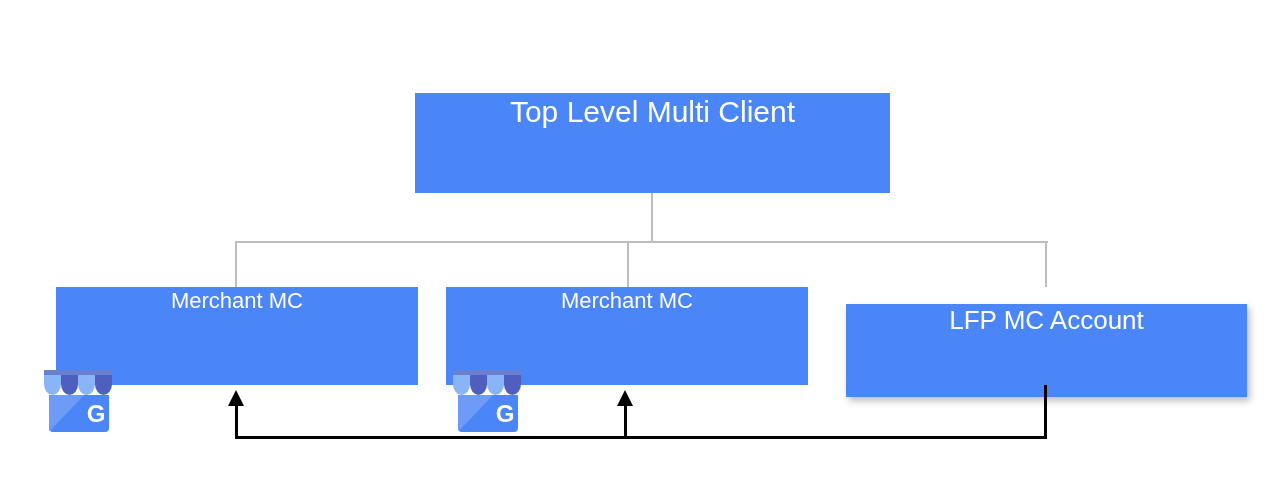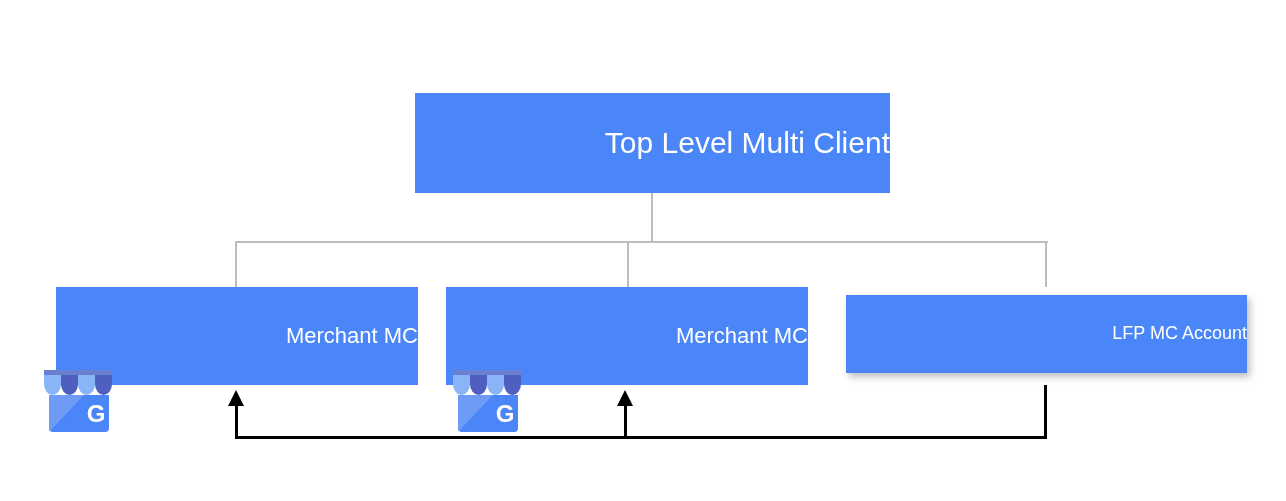--- a/index.html
+++ b/index.html
@@ -19,22 +19,22 @@
     background: #ffffff;
     overflow: hidden;
   }
 
   
   .node {
     position: absolute;
     background: #4a86f7;
     color: #ffffff;
     display: flex;
-    flex-direction: column;
-    align-items: flex-end;
+    flex-direction: row;
+    align-items: flex-start;
     justify-content: center;
     text-align: center;
     line-height: 1.28;
     box-sizing: border-box;
     z-index: 5;
   }
   .node .line1 {
     display: block;
     white-space: nowrap;
   }
@@ -62,24 +62,24 @@
   #node-sub2 {
     left: 446px;
     top: 287px;
     width: 362px;
     height: 98px;
     font-size: 22px;
   }
 
   #node-lfp {
     left: 846px;
-    top: 295px;
+    top: 304px;
     width: 401px;
-    height: 78px;
-    font-size: 18px;
+    height: 93px;
+    font-size: 26px;
     box-shadow: 3px 4px 7px rgba(0,0,0,0.26);
   }
 
   
   .gline {
     position: absolute;
     background: #bdbdbd;
     z-index: 2;
   }
   .gline.v { width: 2px; }

